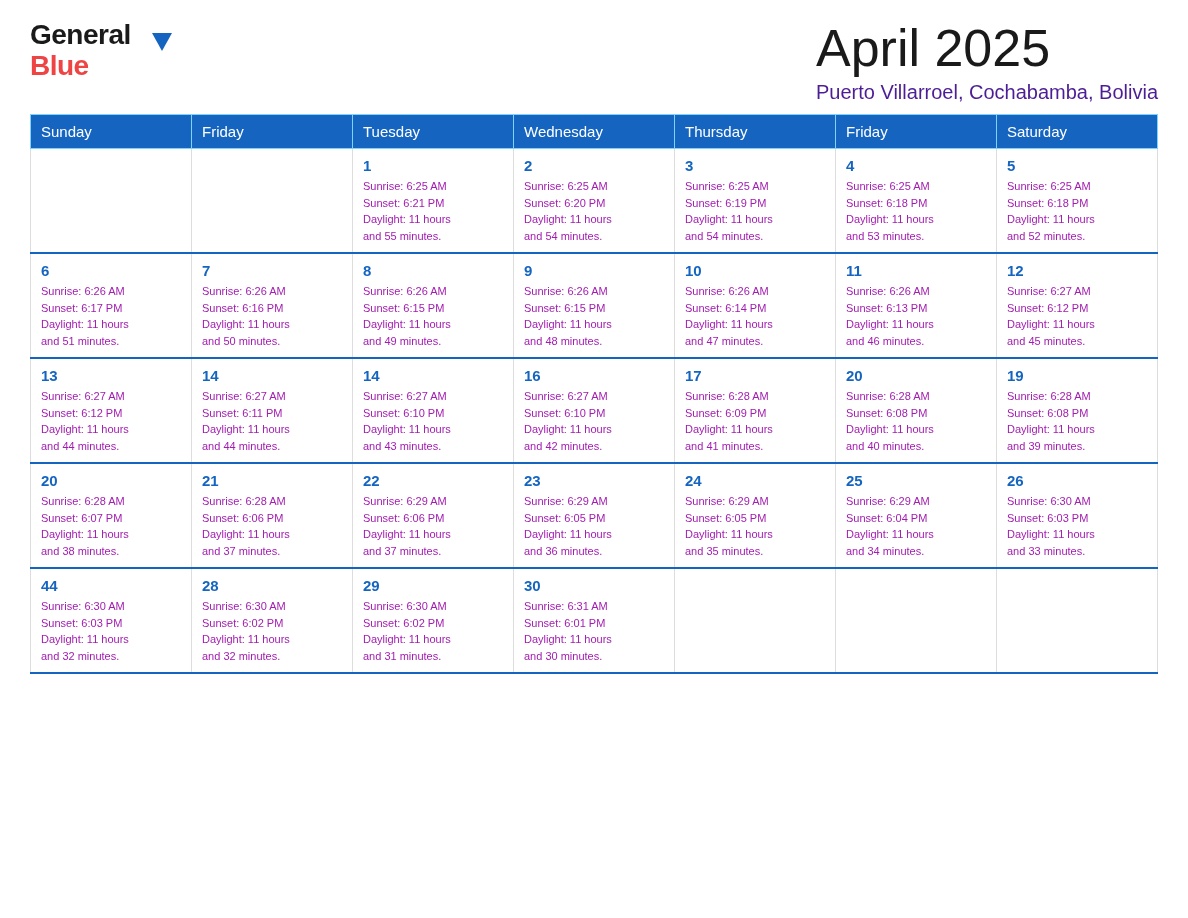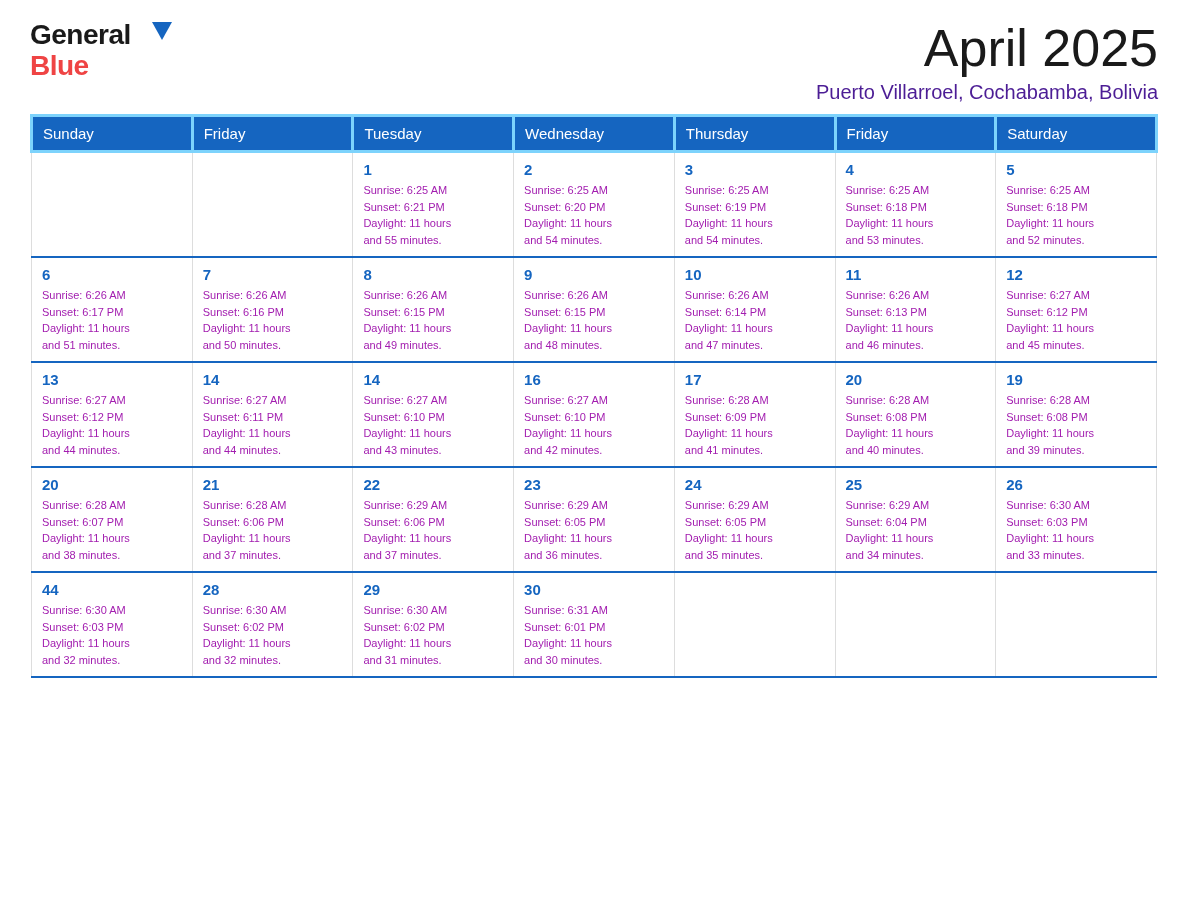--- a/index.html
+++ b/index.html
@@ -41,21 +41,20 @@
     .logo-triangle {
       width: 0;
       height: 0;
       border-left: 10px solid transparent;
       border-right: 10px solid transparent;
       border-top: 18px solid #1565c0;
       margin-left: 4px;
       margin-top: 2px;
     }
     .title-block {
-      text-align: right;
     }
     .page-title {
       font-size: 52px;
       font-weight: normal;
       color: #1a1a1a;
       line-height: 1.1;
     }
     .subtitle {
       font-size: 20px;
       color: #4c1d95;
@@ -70,21 +69,21 @@
     }
     .calendar thead tr {
       background-color: #1565c0;
     }
     .calendar thead th {
       color: #fff;
       font-size: 15px;
       font-weight: normal;
       padding: 8px 10px;
       text-align: left;
-      border: 3px solid #7dd3fc;
+      border: 1px solid #7dd3fc;
     }
     .calendar tbody tr {
       border-bottom: 2px solid #1565c0;
     }
     .calendar tbody td {
       vertical-align: top;
       padding: 8px 10px;
       border: 1px solid #ddd;
       border-bottom: none;
       width: calc(100% / 7);
@@ -107,21 +106,21 @@
     }
     .empty-cell {
       background: #fff;
     }
   </style>
 </head>
 <body>
 
 <div class="header">
   <div class="logo">
-    <div style="display:flex;align-items:flex-start;gap:17px">
+    <div style="display:flex;align-items:flex-end;gap:17px">
       <span class="logo-general">General</span>
       <div class="logo-triangle"></div>
     </div>
     <span class="logo-blue">Blue</span>
   </div>
   <div class="title-block">
     <div class="page-title">April 2025</div>
     <div class="subtitle">Puerto Villarroel, Cochabamba, Bolivia</div>
   </div>
 </div>

